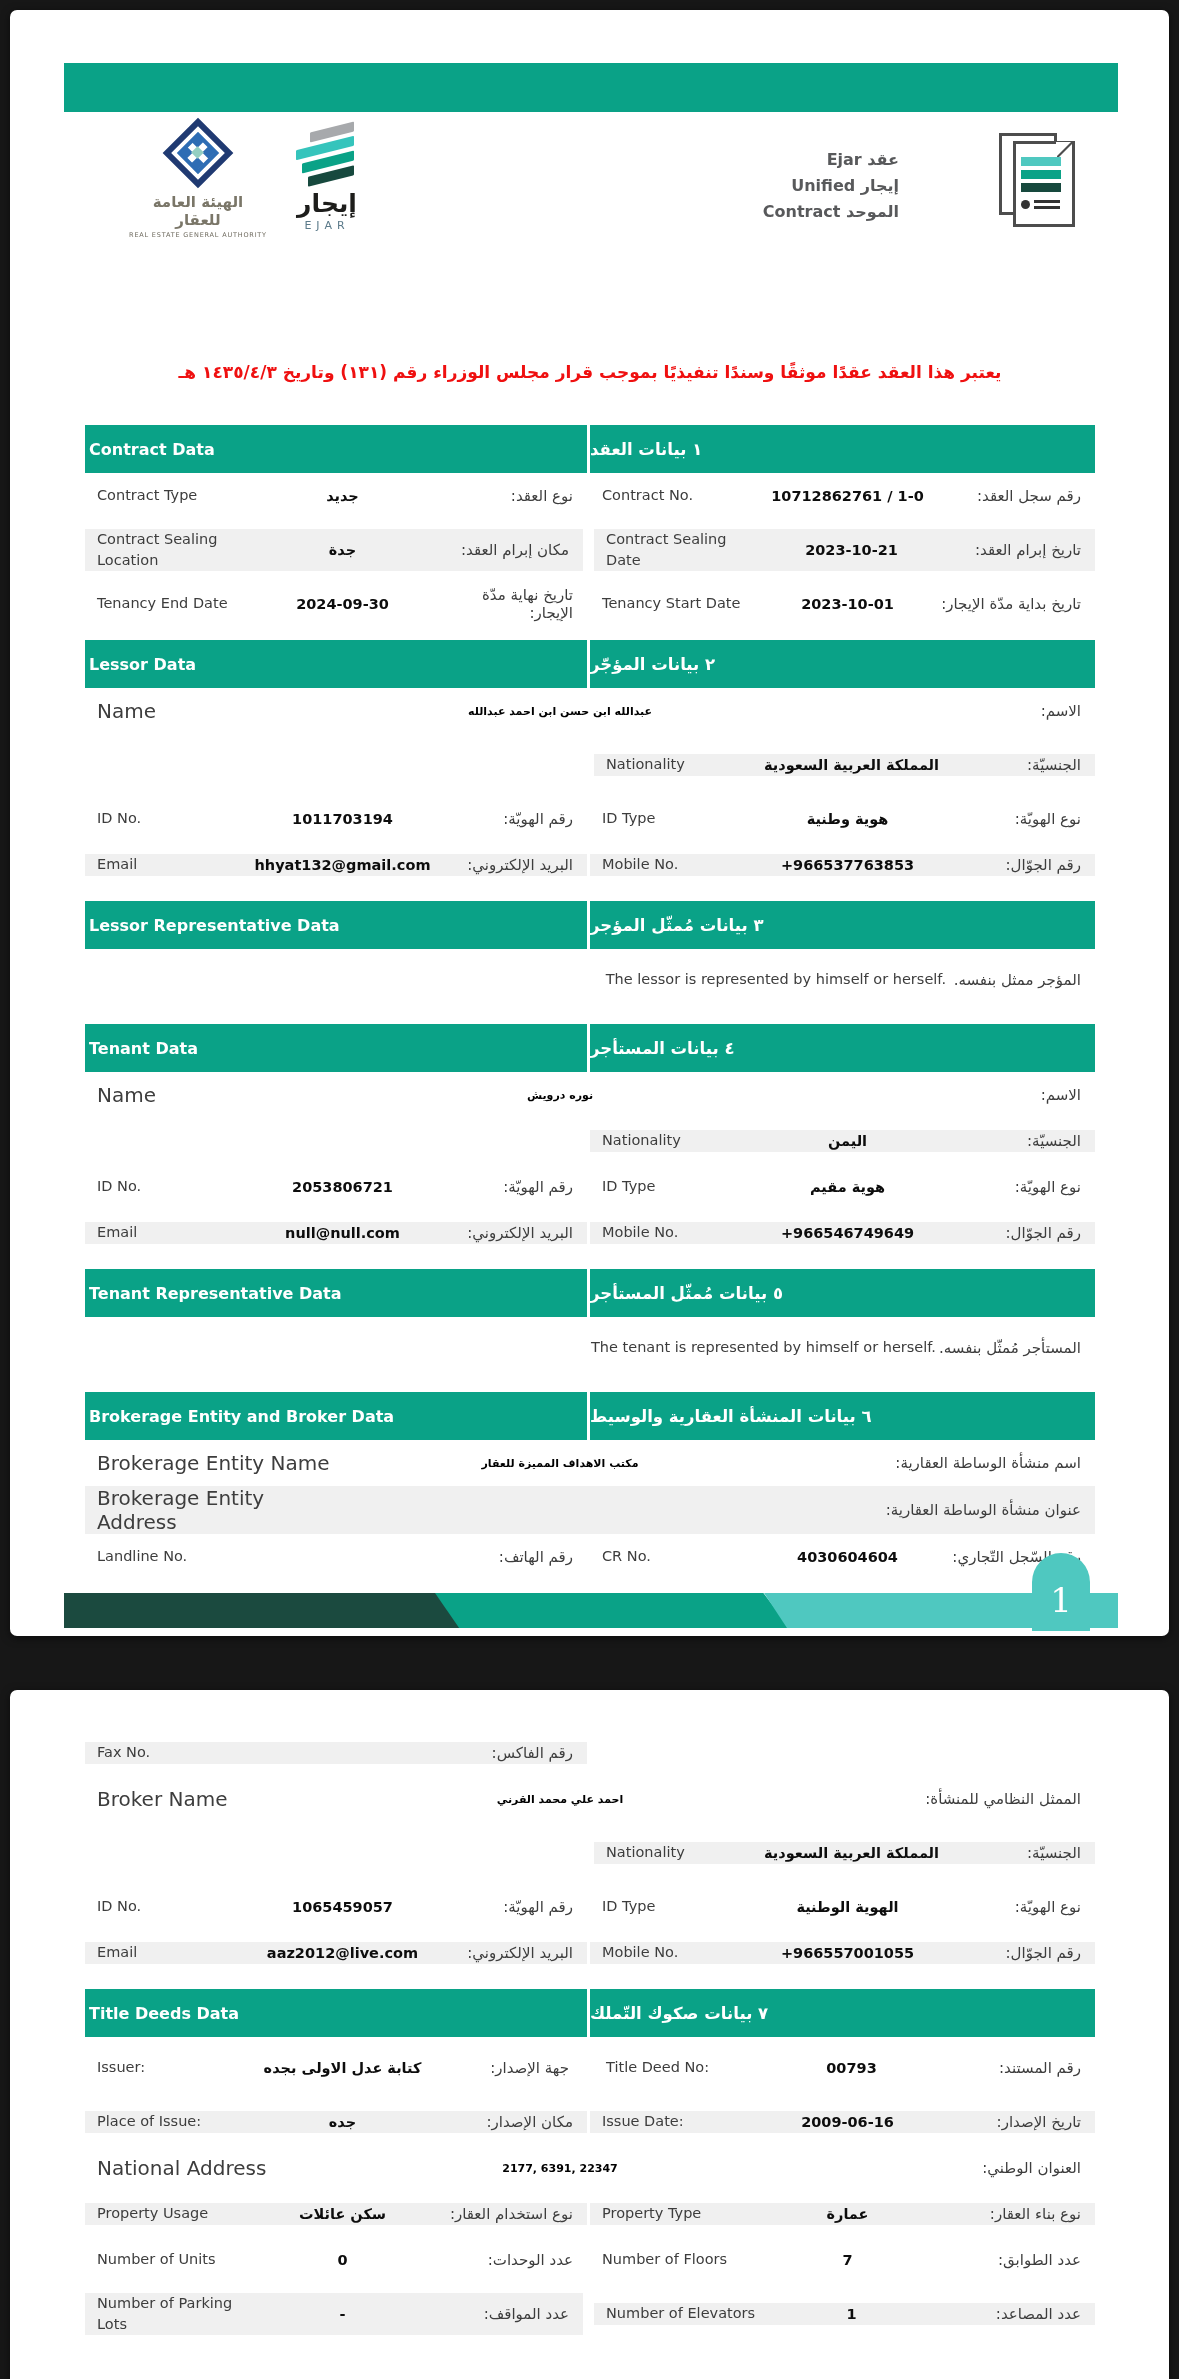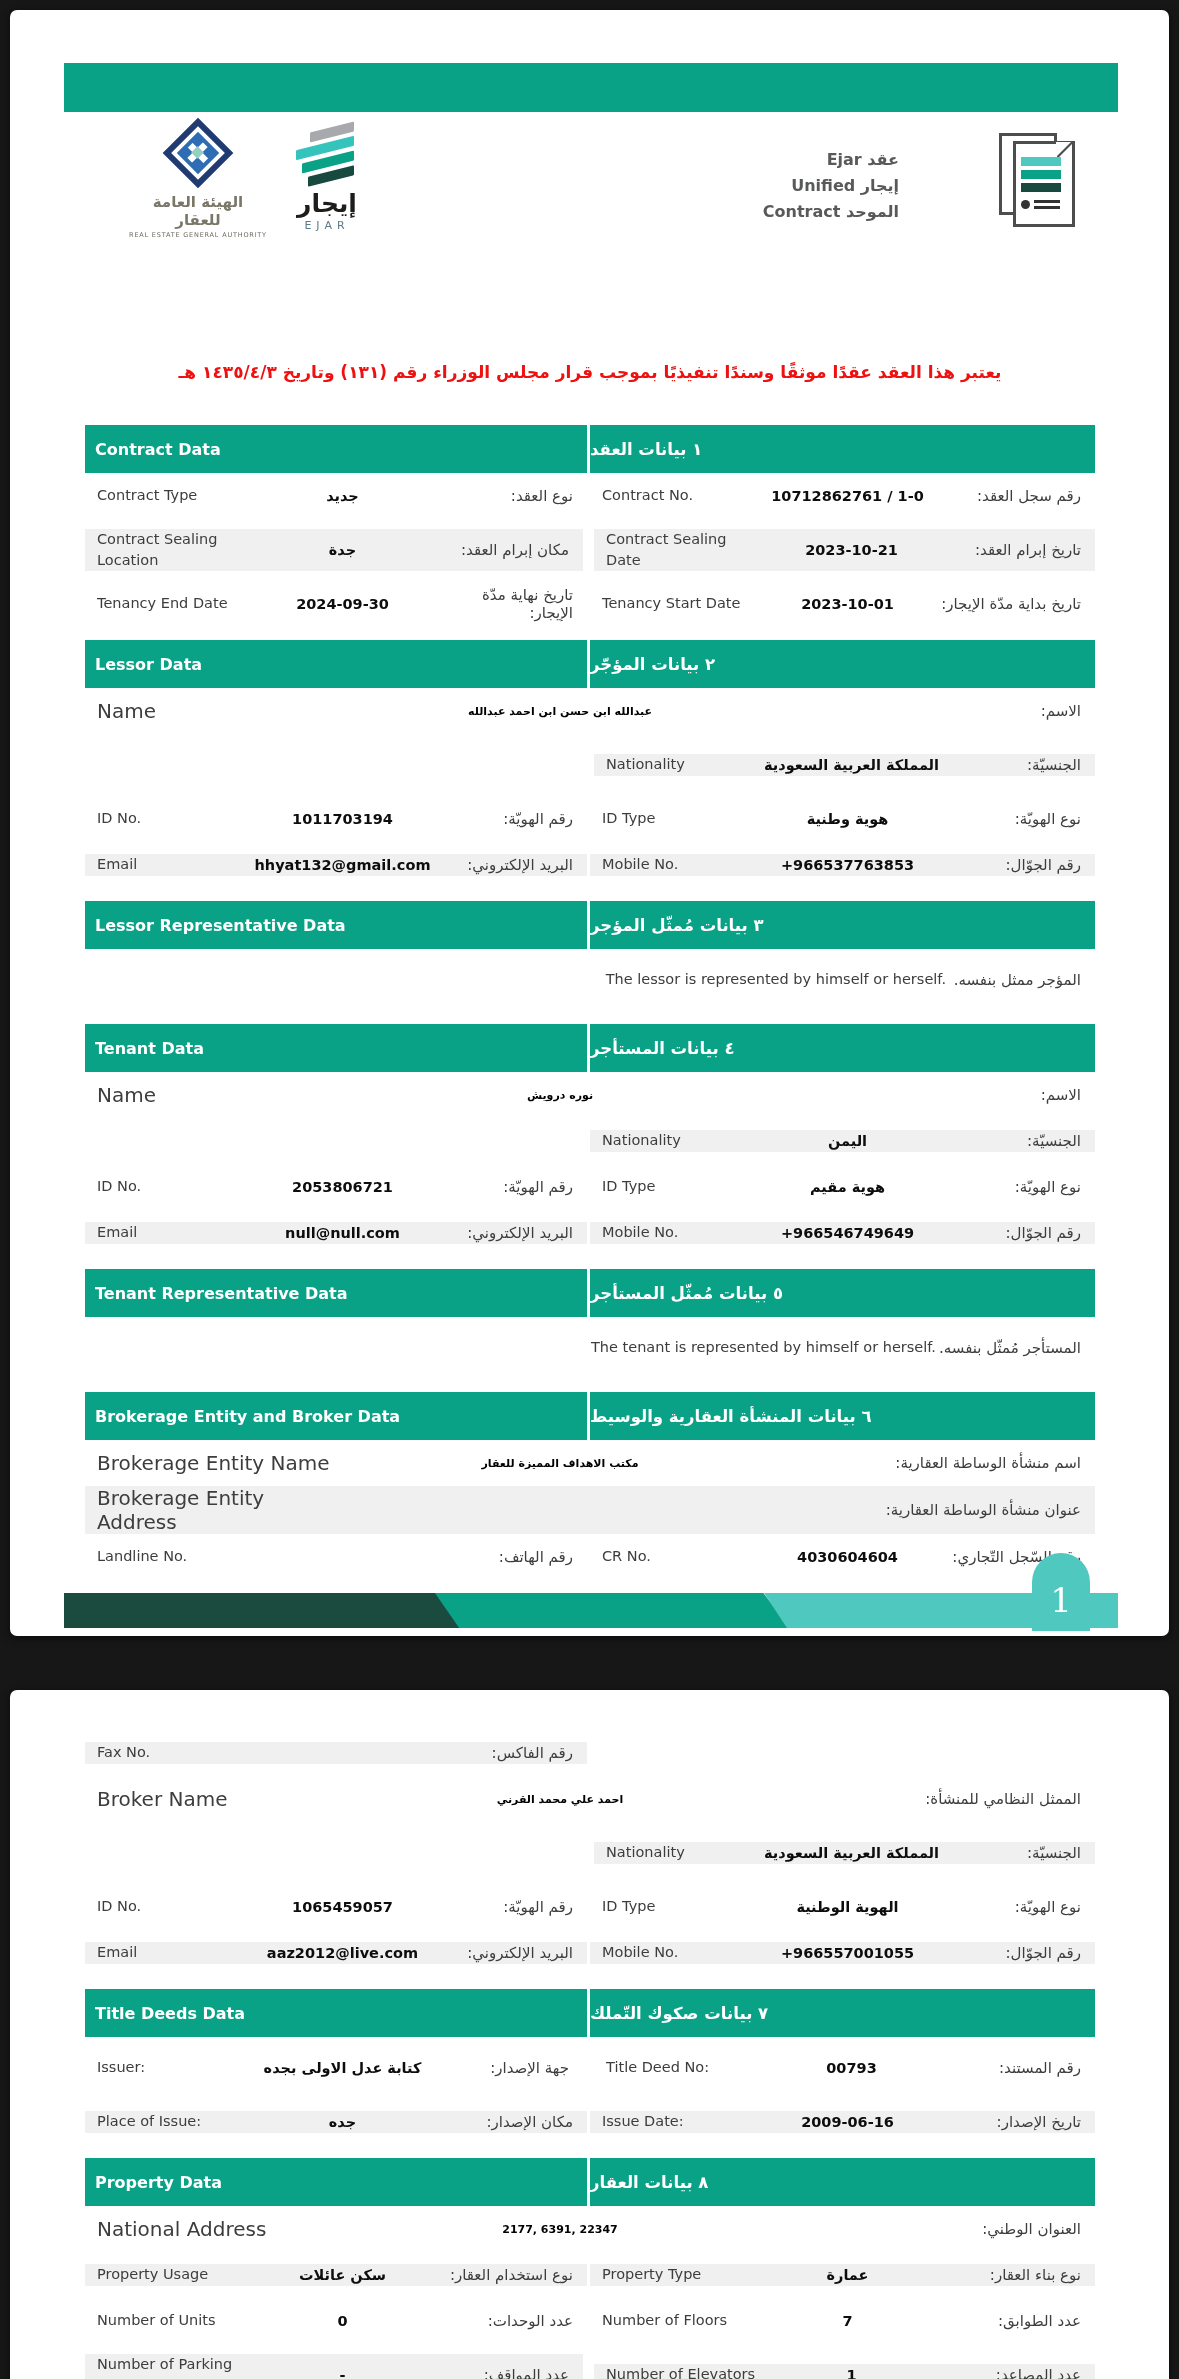--- a/index.html
+++ b/index.html
@@ -62,21 +62,21 @@
 
   .notice{position:absolute;top:352px;left:75px;width:1010px;text-align:center;
           direction:rtl;font-size:17px;font-weight:bold;color:#ef1010;}
 
   
   .sections{position:absolute;left:75px;width:1010px;}
   #sec1{top:415px;} #sec2{top:40px;}
   .sec-bar{display:flex;height:48px;margin-top:13px;}
   .sec-bar.first{margin-top:0;}
   .bar-left{width:502px;background:#0aa287;color:#fff;font-weight:bold;font-size:16px;
-            display:flex;align-items:center;padding-left:10px;box-sizing:border-box;}
+            display:flex;align-items:center;padding-left:4px;box-sizing:border-box;}
   .bar-right{width:505px;margin-left:3px;background:#0aa287;color:#fff;font-weight:bold;font-size:16.5px;
              display:flex;align-items:center;justify-content:flex-end;padding-right:14px;box-sizing:border-box;direction:rtl;}
   .row{display:flex;min-height:46px;align-items:center;}
   .row.tall{min-height:62px;gap:8px;}
   .grp{display:flex;align-items:center;}
   .grp.gl{width:502px;}
   .grp.gr{width:505px;margin-left:3px;}
   .shade{background:#f0f0f0;}
   .cell-en{width:165px;padding-left:12px;font-size:14.5px;color:#3d3d3d;box-sizing:border-box;line-height:1.45;}
   .cell-val{width:185px;text-align:center;font-weight:bold;font-size:14.5px;color:#0d0d0d;line-height:1.4;}
@@ -414,24 +414,20 @@
           <div class="cell-en">Place of Issue:</div>
           <div class="cell-val">جده</div>
           <div class="cell-ar">مكان الإصدار:</div>
         </div>
         <div class="grp gr shade">
           <div class="cell-en">Issue Date:</div>
           <div class="cell-val">2009-06-16</div>
           <div class="cell-ar">تاريخ الإصدار:</div>
         </div>
       </div>
-      <div class="sec-bar">
-        <div class="bar-left">Property Data</div>
-        <div class="bar-right">٨ بيانات العقار</div>
-      </div>
       <div class="row">
         <div class="cell-en-wide">National Address</div>
         <div class="cell-val-wide">2177, 6391, 22347</div>
         <div class="cell-ar-wide">العنوان الوطني:</div>
       </div>
       <div class="row">
         <div class="grp gl shade">
           <div class="cell-en">Property Usage</div>
           <div class="cell-val">سكن عائلات</div>
           <div class="cell-ar">نوع استخدام العقار:</div>

